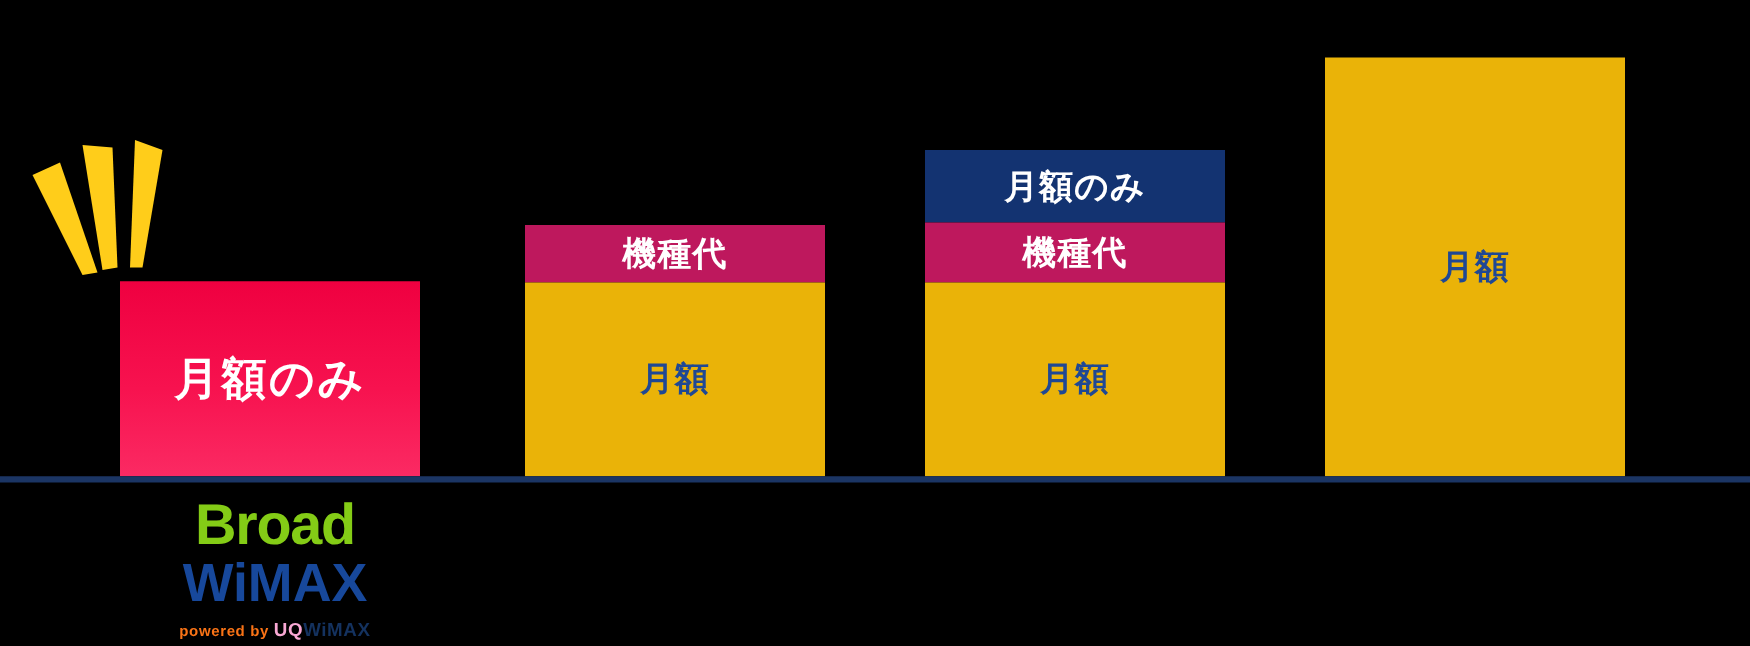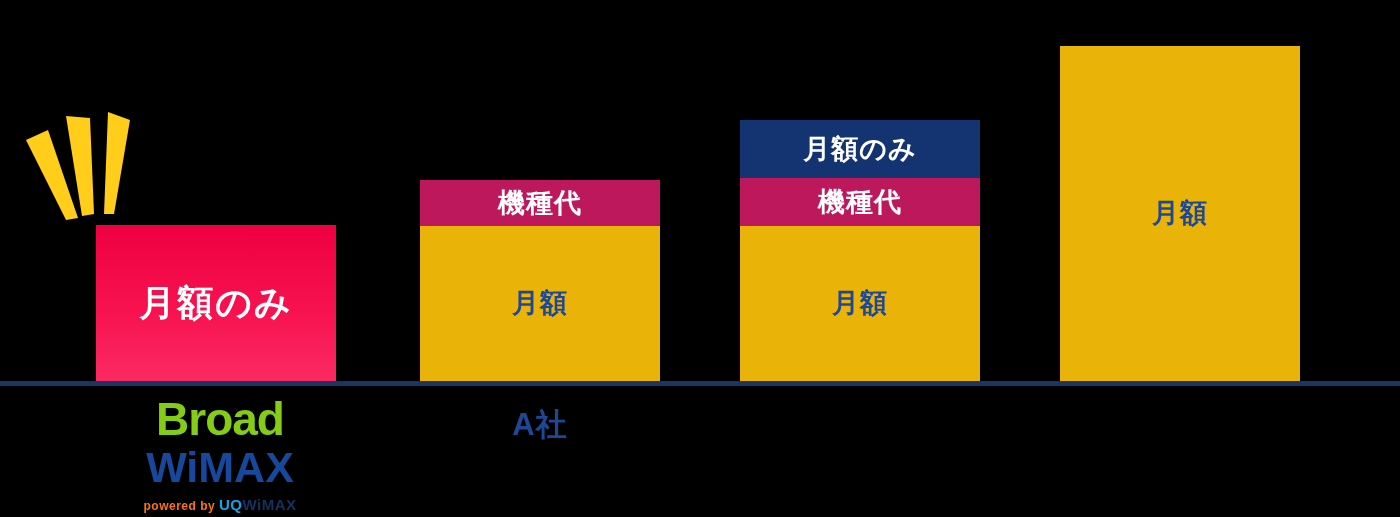--- a/index.html
+++ b/index.html
@@ -125,21 +125,21 @@
     height: 44px;
   }
   .logo-powered {
     display: block;
     margin-top: 7px;
     font-size: 12px;
     font-weight: bold;
     letter-spacing: 0.5px;
   }
   .pb-text { color: #f97316; }
-  .pb-uq   { color: #0ea5e9; font-size: 15px; }
+  .pb-uq   { color: #f9a8d4; font-size: 15px; }
   .pb-wimax{ color: #14325f; font-size: 15px; }
 </style>
 </head>
 <body>
 
 <div id="stage">
 
   <div class="sparkles">
     <svg width="130" height="116" viewBox="0 0 130 116" xmlns="http://www.w3.org/2000/svg">
       <polygon points="8,30 30,20 60,108 48,110" fill="#ffcd1a"></polygon>
@@ -176,21 +176,20 @@
   </div>
 
   <div class="bar-col" style="left:1060px;">
     <div class="seg monthly" style="height:335px;">
       <span class="seg-label">月額</span>
     </div>
   </div>
 
   <div class="axis-line"></div>
 
-  <div class="cat-label" style="left:420px;">A社</div>
 
   <div class="logo">
     <span class="logo-broad">Broad</span>
     <span class="logo-wimax">WiMAX</span>
     <span class="logo-powered">
       <span class="pb-text">powered by</span>
       <span class="pb-uq">UQ</span><span class="pb-wimax">WiMAX</span>
     </span>
   </div>
 

